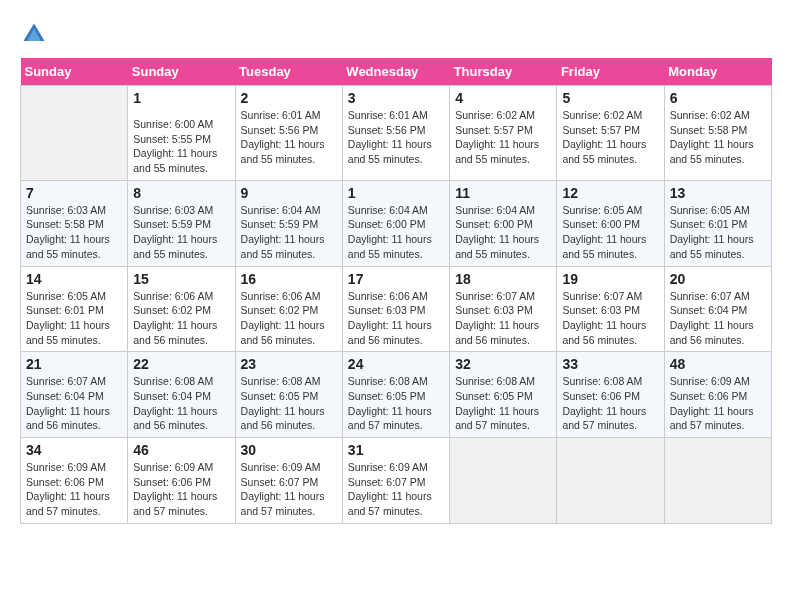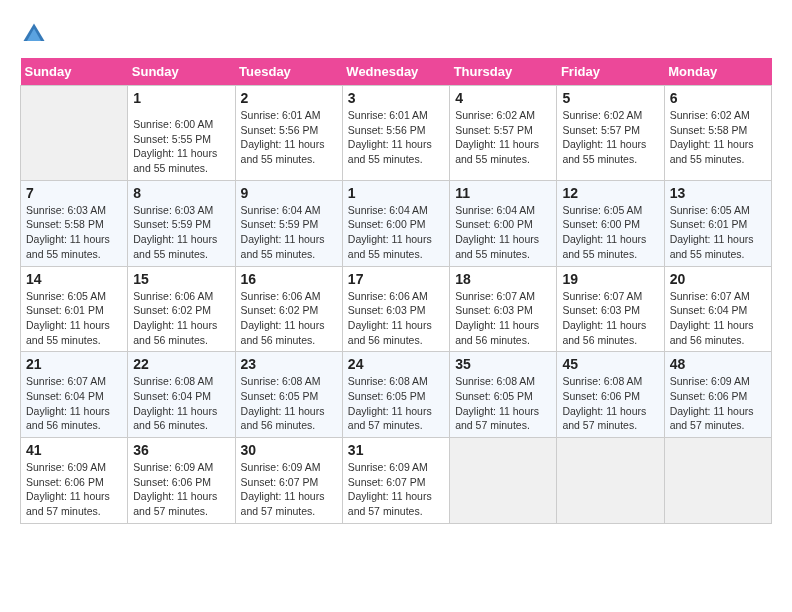--- a/index.html
+++ b/index.html
@@ -293,51 +293,51 @@
 and 56 minutes.</div>
         </td>
         <td>
           <div class="day-number">24</div>
           <div class="day-info" style="white-space: pre-line;">Sunrise: 6:08 AM
 Sunset: 6:05 PM
 Daylight: 11 hours
 and 57 minutes.</div>
         </td>
         <td>
-          <div class="day-number">35</div>
+          <div class="day-number">32</div>
           <div class="day-info" style="white-space: pre-line;">Sunrise: 6:08 AM
 Sunset: 6:05 PM
 Daylight: 11 hours
 and 57 minutes.</div>
         </td>
         <td>
-          <div class="day-number">45</div>
+          <div class="day-number">33</div>
           <div class="day-info" style="white-space: pre-line;">Sunrise: 6:08 AM
 Sunset: 6:06 PM
 Daylight: 11 hours
 and 57 minutes.</div>
         </td>
         <td>
           <div class="day-number">48</div>
           <div class="day-info" style="white-space: pre-line;">Sunrise: 6:09 AM
 Sunset: 6:06 PM
 Daylight: 11 hours
 and 57 minutes.</div>
         </td>
       </tr>
       <tr>
         <td>
-          <div class="day-number">41</div>
+          <div class="day-number">34</div>
           <div class="day-info" style="white-space: pre-line;">Sunrise: 6:09 AM
 Sunset: 6:06 PM
 Daylight: 11 hours
 and 57 minutes.</div>
         </td>
         <td>
-          <div class="day-number">36</div>
+          <div class="day-number">46</div>
           <div class="day-info" style="white-space: pre-line;">Sunrise: 6:09 AM
 Sunset: 6:06 PM
 Daylight: 11 hours
 and 57 minutes.</div>
         </td>
         <td>
           <div class="day-number">30</div>
           <div class="day-info" style="white-space: pre-line;">Sunrise: 6:09 AM
 Sunset: 6:07 PM
 Daylight: 11 hours

